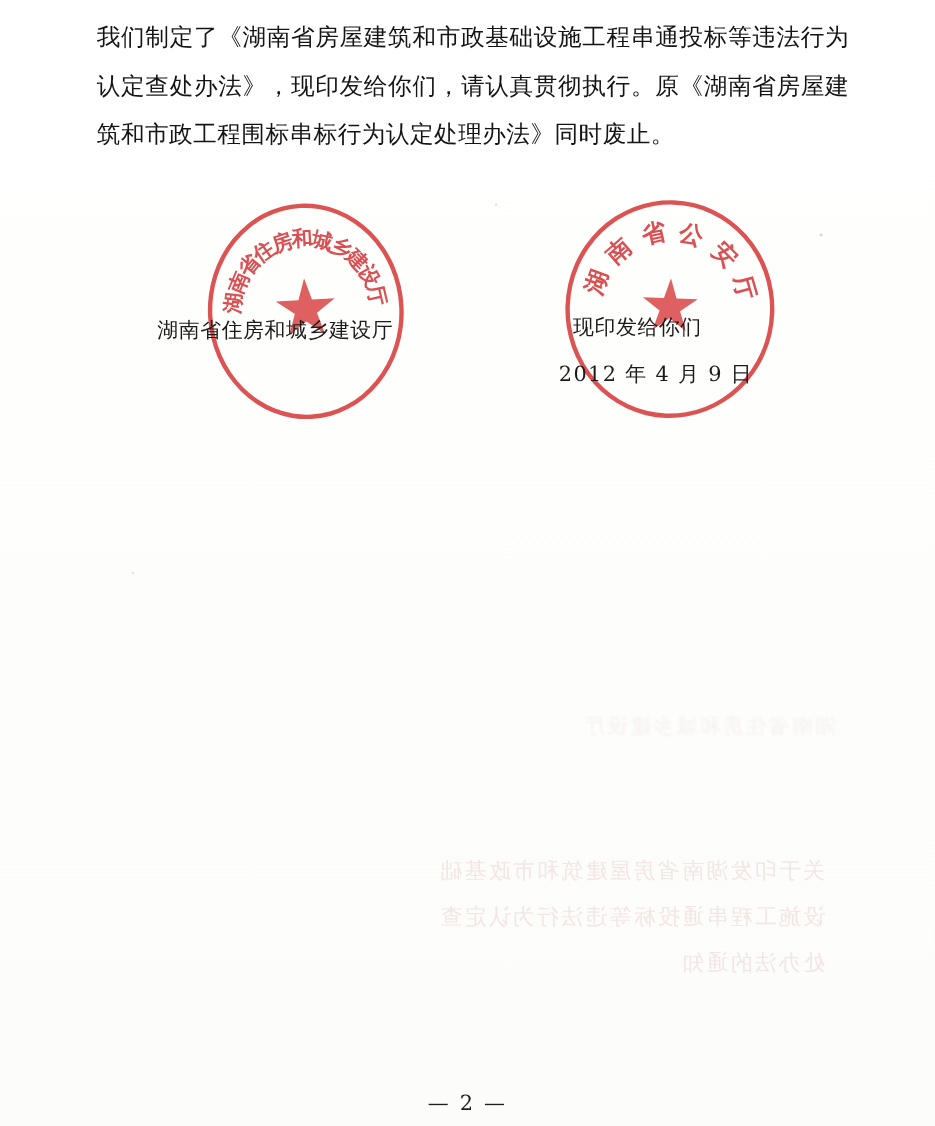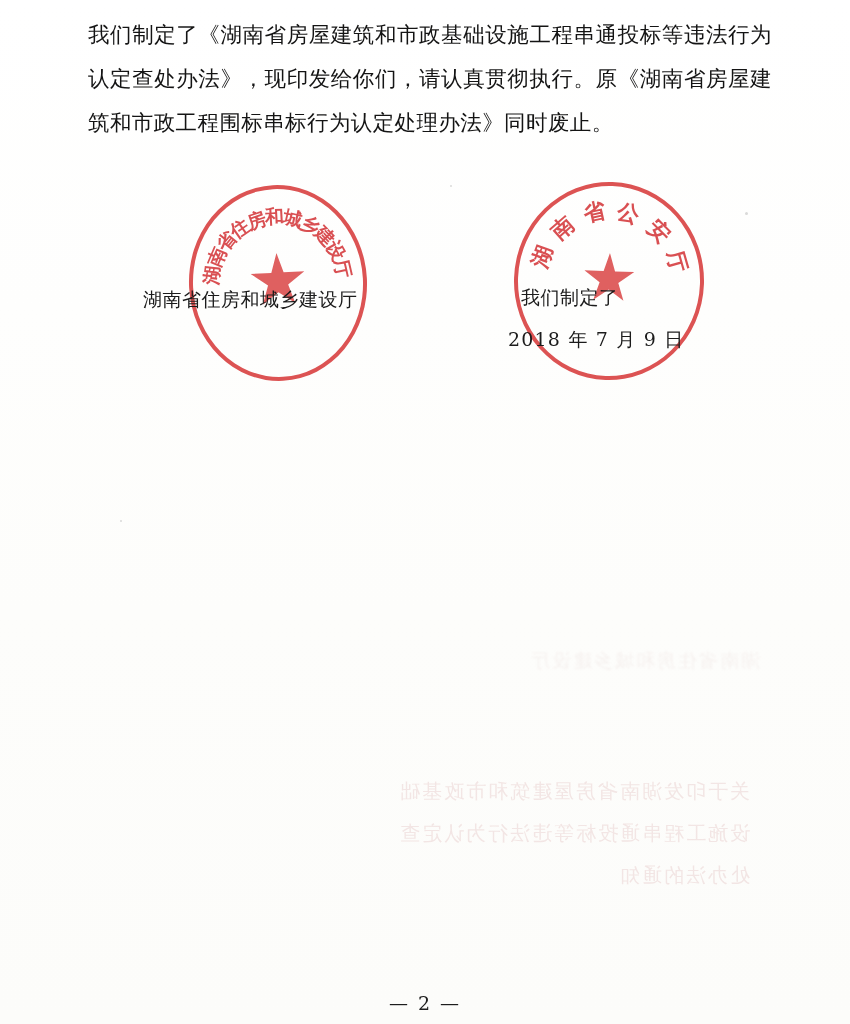--- a/index.html
+++ b/index.html
@@ -242,22 +242,22 @@
         </div>
         <div class="arc-char" style="left: calc(50% + 66.6px); top: calc(50% - 21.6px);">
           <span style="font-size: 22px; transform: translate(-50%, -50%) rotate(432deg);">厅</span>
         </div>
       </div>
     <div class="star"></div>
   </div>
 
   <div class="sig-block">
     <div class="sig sig-left">湖南省住房和城乡建设厅</div>
-    <div class="sig sig-right">我们制定了</div>
-    <div class="sig sig-date">2018 年 7 月 9 日</div>
+    <div class="sig sig-right">现印发给你们</div>
+    <div class="sig sig-date">2012 年 4 月 9 日</div>
   </div>
 
   <div class="page-number">— 2 —</div>
 
   <div class="speck" style="left:745px; top:212px; width:3px; height:3px;"></div>
   <div class="speck" style="left:450px; top:185px; width:2px; height:2px;"></div>
   <div class="speck" style="left:120px; top:520px; width:2px; height:2px;"></div>
 </div>
 
 </body></html>

